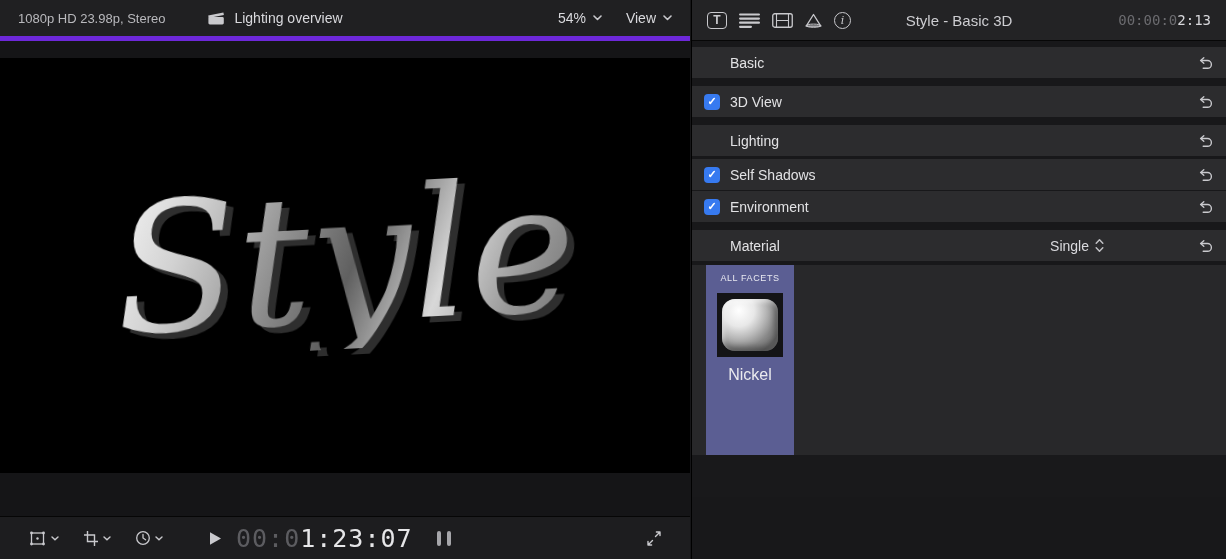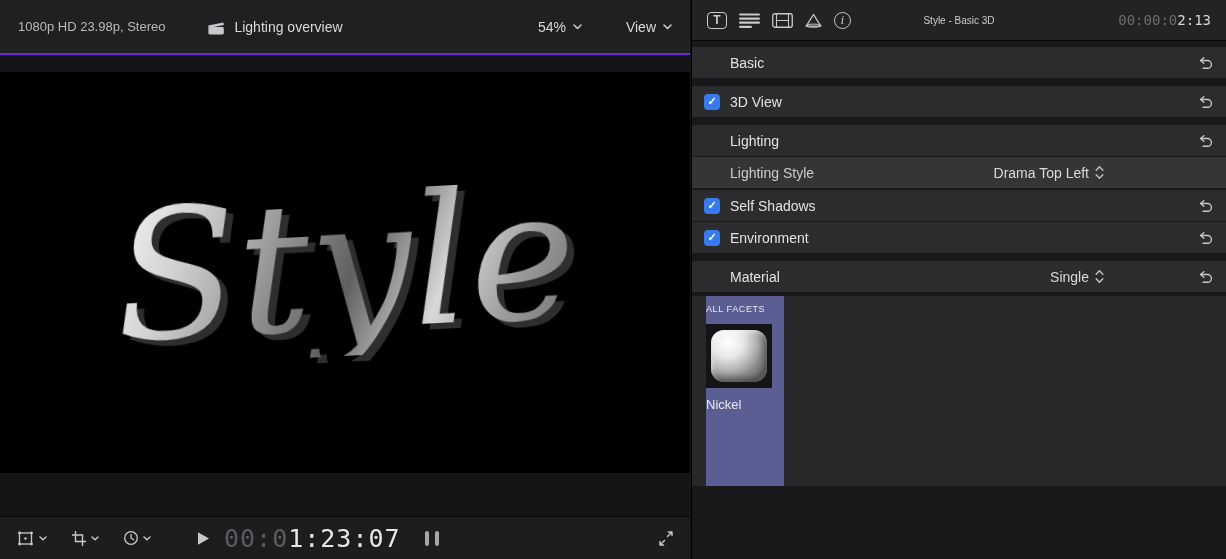--- a/index.html
+++ b/index.html
@@ -1,77 +1,77 @@
 <!DOCTYPE html>
 <html style="--accent-blue: #3f86f6; --checkbox-blue: #377af0; --selection-purple: #5b5e93;"><head>
 <meta charset="utf-8">
 <style>
   html,body{margin:0;padding:0;background:#000;}
   .app{position:relative;width:1226px;height:559px;background:#161618;font-family:"Liberation Sans",sans-serif;overflow:hidden;user-select:none;}
 
   
   .left{position:absolute;left:0;top:0;width:690px;height:559px;display:flex;flex-direction:column;}
-  .vh{height:55px;background:#202022;border-bottom:2px solid #6d28d9;display:flex;align-items:center;padding:0 18px;box-sizing:border-box;}
+  .vh{height:41px;background:#202022;border-bottom:5px solid #6d28d9;display:flex;align-items:center;padding:0 18px;box-sizing:border-box;}
   .fmt{color:#b9b9bd;font-size:13px;white-space:nowrap;}
-  .proj{display:flex;align-items:flex-end;gap:9px;margin-left:42px;color:#d9d9dd;font-size:14px;white-space:nowrap;}
+  .proj{display:flex;align-items:center;gap:9px;margin-left:42px;color:#d9d9dd;font-size:14px;white-space:nowrap;}
   .spacer{flex:1;}
   .dd{display:flex;align-items:center;gap:7px;background:none;border:none;color:#d9d9dd;font-size:14px;font-family:inherit;padding:0;cursor:default;margin-left:28px;}
-  .dd + .dd{margin-left:44px;}
+  .dd + .dd{margin-left:24px;}
   .icon{color:#c9c9cd;display:inline-flex;align-items:center;justify-content:center;}
 
   .canvasArea{flex:1;position:relative;background:#151517;}
   .video{position:absolute;left:0;right:0;top:17px;bottom:43px;background:#000;overflow:hidden;}
   .style3d{position:absolute;left:50%;top:50%;transform:translate(-50%,-54%) rotate(-3deg);font-family:"DejaVu Serif",serif;font-style:italic;font-size:180px;line-height:1;color:#bfbfbf;filter:drop-shadow(7px 6px 0 #2e2e2e) drop-shadow(2px 2px 2px #000);white-space:nowrap;}
   @supports ((-webkit-background-clip:text) or (background-clip:text)){
     .style3d{background:linear-gradient(115deg,#fafafa 0%,#d2d2d2 18%,#8e8e8e 38%,#606060 52%,#d8d8d8 70%,#9a9a9a 84%,#6b6b6b 100%);-webkit-background-clip:text;background-clip:text;color:transparent;}
   }
 
-  .transport{height:43px;background:#1d1d1f;border-top:1px solid #060606;display:flex;align-items:center;padding:0 16px;box-sizing:border-box;color:#b4b4b8;}
+  .transport{height:43px;background:#1d1d1f;border-top:1px solid #060606;display:flex;align-items:center;padding:0 28px;box-sizing:border-box;color:#b4b4b8;}
   .tbtn{display:flex;align-items:center;gap:4px;background:none;border:none;color:#b4b4b8;padding:0;cursor:default;}
   .tbtn + .tbtn{margin-left:24px;}
   .playBtn{background:none;border:none;color:#cdcdd1;padding:0;margin-left:46px;display:flex;}
   .tc{margin-left:14px;font-family:"DejaVu Sans Mono",monospace;font-size:25px;letter-spacing:1px;white-space:nowrap;}
   .tc .dim{color:#5c5c60;}
   .tc .bright{color:#e6e6e8;}
   .meters{margin-left:24px;display:flex;gap:6px;align-items:center;}
   .meters span{display:block;width:4px;height:15px;background:#a6a6aa;border-radius:2px;}
   .expandBtn{margin-left:auto;background:none;border:none;color:#b4b4b8;padding:0;display:flex;}
 
   
   .right{position:absolute;left:691px;top:0;width:535px;height:559px;background:#18181a;border-left:1px solid #000;box-sizing:border-box;}
   .ih{height:41px;background:#232325;border-bottom:1px solid #070707;display:flex;align-items:center;padding:0 15px;position:relative;box-sizing:border-box;}
   .tabs{display:flex;align-items:center;gap:12px;}
   .tabIcon{background:none;border:none;padding:0;color:#c9c9cd;display:flex;align-items:center;justify-content:center;}
   .tabIcon.sel{color:var(--accent-blue,#3f86f6);}
   .boxT{width:20px;height:17px;border:1.5px solid currentColor;border-radius:4px;display:flex;align-items:center;justify-content:center;font-size:12px;font-weight:bold;box-sizing:border-box;}
   .infoC{width:17px;height:17px;border:1.5px solid currentColor;border-radius:50%;display:flex;align-items:center;justify-content:center;font-size:11px;font-style:italic;font-family:"DejaVu Serif",serif;box-sizing:border-box;}
-  .ititle{position:absolute;left:50%;transform:translateX(-50%);color:#cdcdd1;font-size:10px;white-space:nowrap;}
+  .ititle{position:absolute;left:50%;transform:translateX(-50%);color:#cdcdd1;font-size:15px;white-space:nowrap;}
   .tc2{margin-left:auto;font-family:"DejaVu Sans Mono",monospace;font-size:14px;white-space:nowrap;}
   .tc2 .dim{color:#6b6b6f;}
   .tc2 .bright{color:#d8d8dc;}
 
   .gap1{height:1px;}.gap4{height:4px;}.gap6{height:6px;}.gap8{height:8px;}
   .row{height:31px;background:#2c2c2e;display:flex;align-items:center;position:relative;padding:0 14px 0 38px;box-sizing:border-box;font-size:14px;}
   .row.hl{background:#353538;}
   .lbl{color:#cbcbcf;white-space:nowrap;}
   .row.section .lbl{color:#e2e2e4;}
   .cb{position:absolute;left:12px;top:50%;transform:translateY(-50%);width:16px;height:16px;border-radius:4px;background:var(--checkbox-blue,#377af0);color:#fff;font-size:11px;font-weight:bold;display:flex;align-items:center;justify-content:center;border:none;padding:0;}
   .reset{position:absolute;right:13px;top:50%;transform:translateY(-50%);background:none;border:none;color:#98989c;padding:0;display:flex;}
   .popup{position:absolute;right:122px;top:50%;transform:translateY(-50%);display:flex;align-items:center;gap:6px;color:#dadade;background:none;border:none;font-size:14px;font-family:inherit;padding:0;}
   .sliderTrack{position:absolute;right:218px;width:134px;height:3px;border-radius:1.5px;background:#525155;top:50%;margin-top:-1.5px;}
   .sliderThumb{position:absolute;top:-5px;left:calc(90% - 6px);width:12px;height:13px;background:#cfcfd3;clip-path:polygon(0 0,100% 0,100% 58%,50% 100%,0 58%);}
   .ivalue{position:absolute;right:169px;color:#dadade;}
   .iunit{position:absolute;right:150px;color:#dadade;}
 
   .well{background:#28282a;height:190px;position:relative;}
-  .swatch{position:absolute;left:14px;top:0;width:78px;height:190px;background:var(--selection-purple,#5b5e93);display:flex;flex-direction:column;}
+  .swatch{position:absolute;left:14px;top:0;width:88px;height:190px;background:var(--selection-purple,#5b5e93);display:flex;flex-direction:column;align-items:center;}
   .facets{margin-top:8px;font-size:9px;letter-spacing:.6px;color:#e9e9f1;white-space:nowrap;}
   .thumb{margin-top:10px;width:66px;height:64px;background:#141416;display:flex;align-items:center;justify-content:center;}
   .cube{width:56px;height:52px;border-radius:13px;background:radial-gradient(ellipse at 30% 22%,#ffffff 0%,#e8e8e8 28%,#b9b9b9 48%,#8a8a8a 66%,#707070 82%,#9c9c9c 100%);box-shadow:inset -3px -4px 6px rgba(0,0,0,.35),inset 2px 3px 4px rgba(255,255,255,.6);}
-  .mname{margin-top:9px;font-size:13px;color:#eaeaee;}
+  .mname{margin-top:9px;font-size:16px;color:#eaeaee;}
   .ibottom{height:42px;background:#19191b;}
 </style>
 </head>
 <body>
 
 <div class="app">
 
   <div class="left">
 
     <div class="vh">
@@ -260,31 +260,20 @@
           <svg width="15" height="13" viewBox="0 0 15 13">
               <path d="M5.8 1.2L2.6 4l3.2 2.8" fill="none" stroke="currentColor" stroke-width="1.4" stroke-linecap="round" stroke-linejoin="round"></path>
               <path d="M3.2 4h6.3a3.9 3.9 0 0 1 0 7.8H5.2" fill="none" stroke="currentColor" stroke-width="1.4" stroke-linecap="round"></path>
             </svg>
         </span>
       </button>
     </div>
 
     <div class="gap1"></div>
 
-    <div class="row hl">
-      <span class="lbl">Lighting Style</span>
-      <button class="popup">
-        <span>Drama Top Left</span>
-        <span class="icon">
-          <svg width="9" height="15" viewBox="0 0 9 15">
-              <path d="M1.2 5.2L4.5 1.8l3.3 3.4M1.2 9.8l3.3 3.4 3.3-3.4" fill="none" stroke="#c0c0c4" stroke-width="1.5" stroke-linecap="round" stroke-linejoin="round"></path>
-            </svg>
-        </span>
-      </button>
-    </div>
 
     <div class="gap1"></div>
 
 
     <div class="gap1"></div>
 
     <div class="row section">
       <button class="cb">✓</button>
       <span class="lbl">Self Shadows</span>
       <button class="reset">

